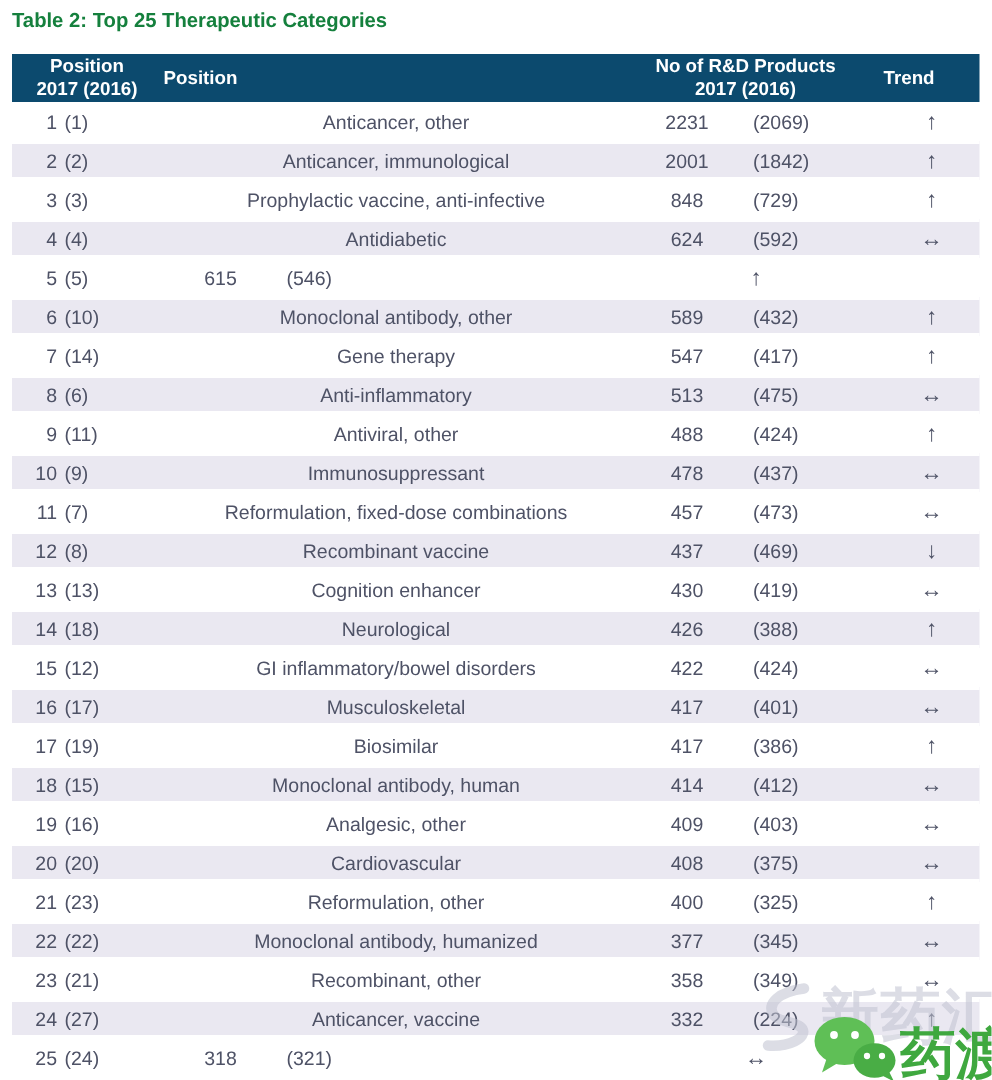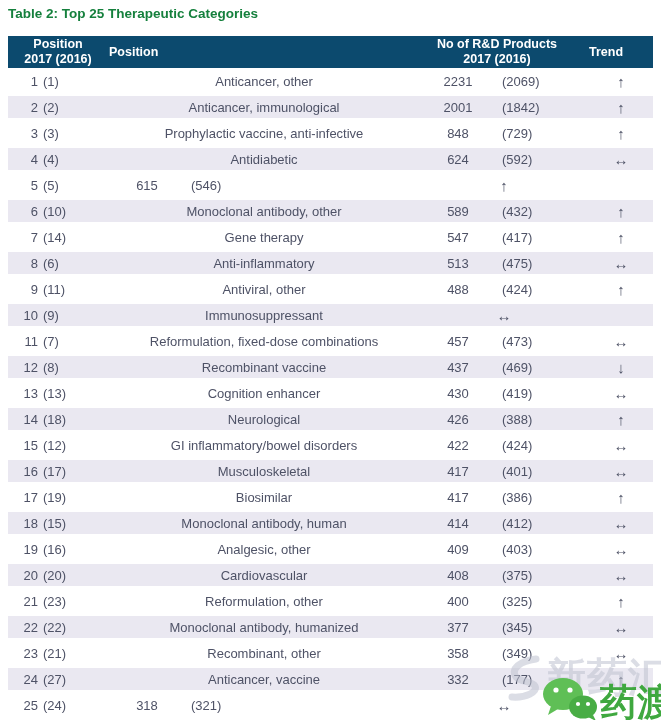--- a/index.html
+++ b/index.html
@@ -211,20 +211,24 @@
     </div>
     <div class="trend-cell">↑</div>
   </div>
 
   <div class="row alt">
     <div class="pos-cell">
       <span class="pos-num">10</span>
       <span class="pos-paren">(9)</span>
     </div>
     <div class="therapy-cell">Immunosuppressant</div>
+    <div class="prod-cell">
+      <span class="num-2017">478</span>
+      <span class="num-2016">(437)</span>
+    </div>
     <div class="trend-cell">↔</div>
   </div>
 
   <div class="row">
     <div class="pos-cell">
       <span class="pos-num">11</span>
       <span class="pos-paren">(7)</span>
     </div>
     <div class="therapy-cell">Reformulation, fixed-dose combinations</div>
     <div class="prod-cell">
@@ -391,21 +395,21 @@
   </div>
 
   <div class="row alt">
     <div class="pos-cell">
       <span class="pos-num">24</span>
       <span class="pos-paren">(27)</span>
     </div>
     <div class="therapy-cell">Anticancer, vaccine</div>
     <div class="prod-cell">
       <span class="num-2017">332</span>
-      <span class="num-2016">(177)</span>
+      <span class="num-2016">(224)</span>
     </div>
     <div class="trend-cell">↑</div>
   </div>
 
   <div class="row">
     <div class="pos-cell">
       <span class="pos-num">25</span>
       <span class="pos-paren">(24)</span>
     </div>
     <div class="prod-cell">

